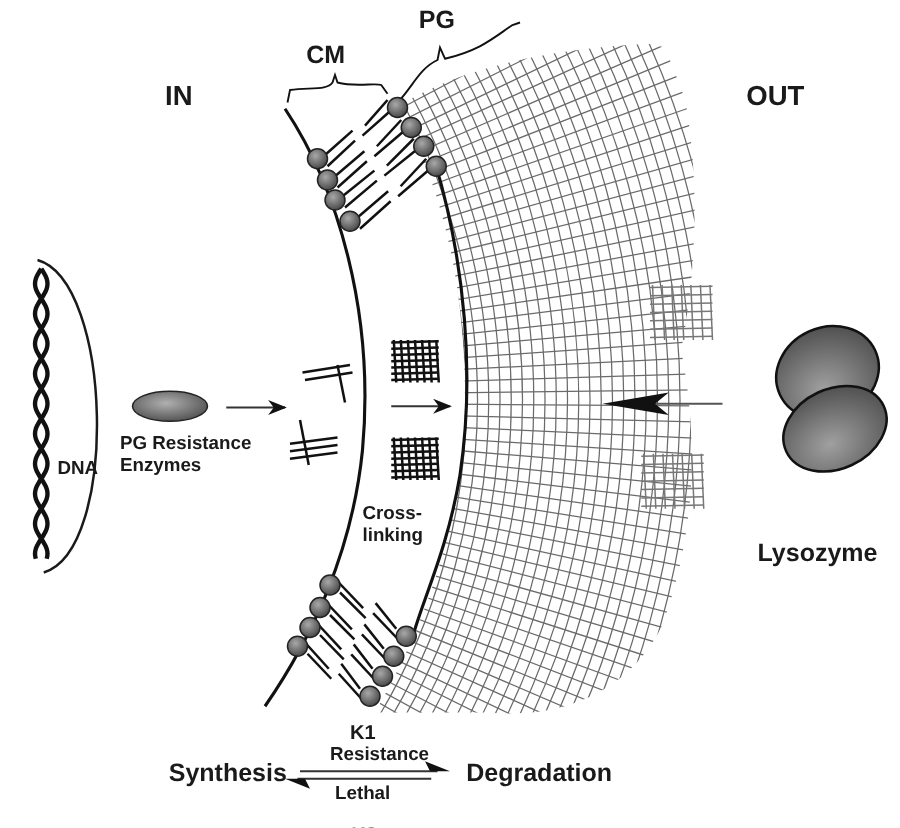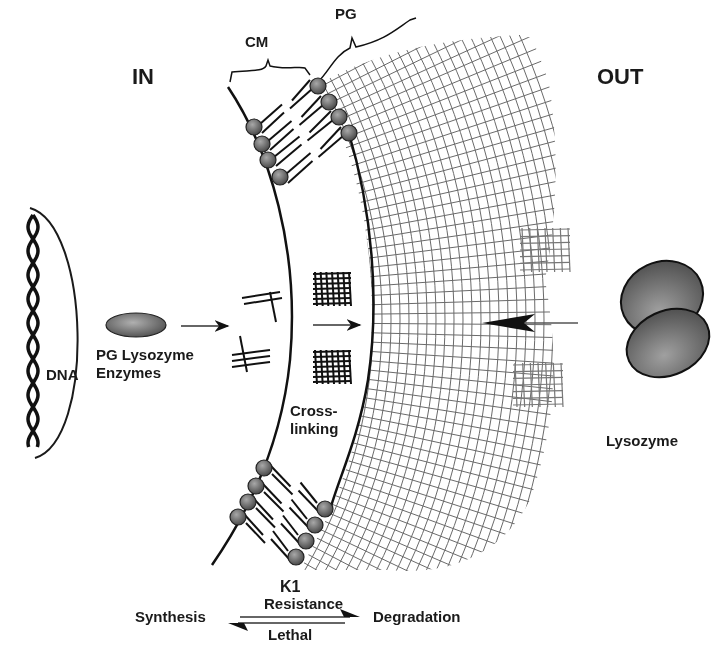--- a/index.html
+++ b/index.html
@@ -1,20 +1,20 @@
 <!DOCTYPE html>
 <html><head>
 <meta charset="utf-8">
 <style>
   html, body { margin: 0; padding: 0; background: #ffffff; }
   body { width: 720px; height: 662px; position: relative; overflow: hidden; font-family: "Liberation Sans", sans-serif; }
   svg { position: absolute; left: 0; top: 0; }
   .lbl { position: absolute; font-family: "Liberation Sans", sans-serif; font-weight: bold; color: #1a1a1a; white-space: nowrap; }
   .big { font-size: 22px; margin-left: 44px; }
-  .mid { font-size: 15px; }
+  .mid { font-size: 20px; }
   .sm { font-size: 15px; line-height: 18px; }
   .xs { font-size: 16px; }
 </style>
 </head>
 <body>
 
 <svg id="diagram" width="720" height="662" viewBox="0 0 720 662">
   <defs>
     <radialGradient id="ballGrad" cx="40%" cy="35%" r="65%">
       <stop offset="0%" stop-color="#a8a8a8"></stop>
@@ -348,21 +348,21 @@
     <path d="M 228 623 L 248 631 L 244 623 Z" fill="#111"></path>
   </g>
 </svg>
 
 <div class="lbl big" style="left:88px; top:64px;">IN</div>
 <div class="lbl big" style="left:553px; top:64px;">OUT</div>
 <div class="lbl mid" style="left:245px; top:33px;">CM</div>
 <div class="lbl mid" style="left:335px; top:5px;">PG</div>
 <div class="lbl sm" style="left:46px; top:318px;margin-top:48px;">DNA</div>
 <div class="lbl sm" style="left:96px; top:346px;">
-  <div>PG Lysozyme</div>
+  <div>PG Resistance</div>
   <div>Enzymes</div>
 </div>
 <div class="lbl sm" style="left:290px; top:402px;">
   <div>Cross-</div>
   <div>linking</div>
 </div>
 <div class="lbl mid" style="left:606px; top:396px;margin-top:36px;">Lysozyme</div>
 
 <div class="lbl xs" style="left:280px; top:578px;">K1</div>
 <div class="lbl sm" style="left:264px; top:595px;">Resistance</div>

